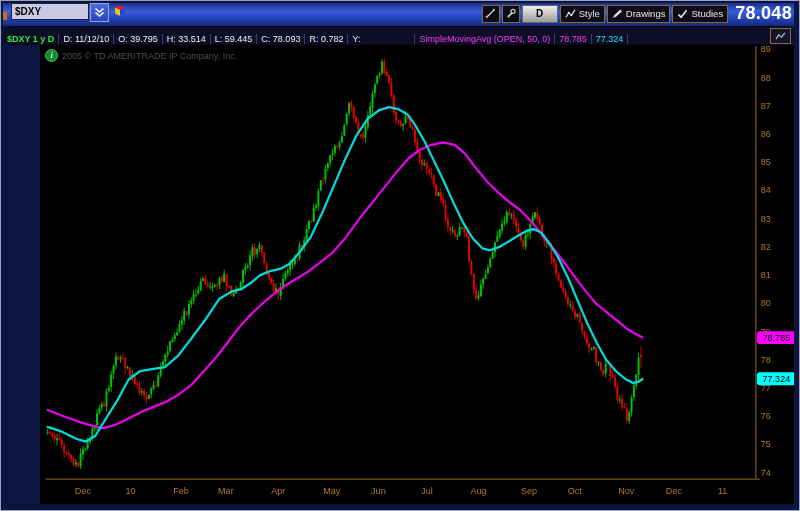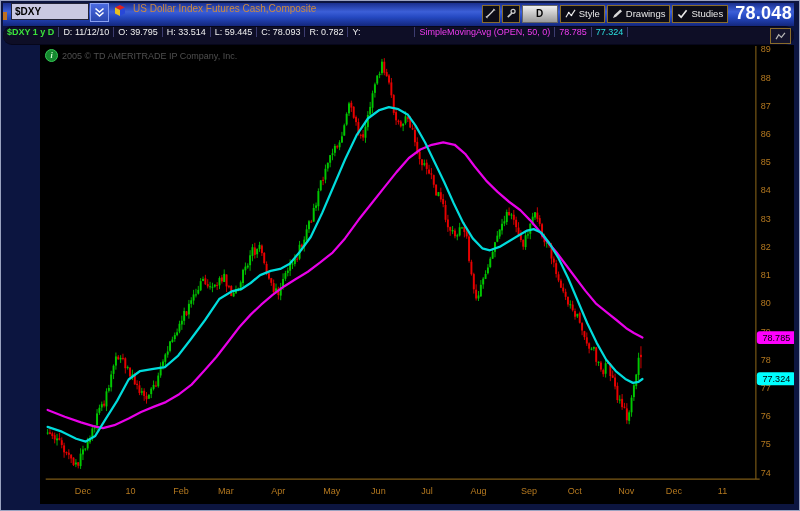--- a/index.html
+++ b/index.html
@@ -18,21 +18,21 @@
   .desc{color:#cf8a3c;font-size:10px;margin-left:5px;white-space:nowrap;}
   .tb-right{margin-left:auto;display:flex;align-items:center;gap:2px;}
   .tb-btn{height:16px;display:flex;align-items:center;gap:3px;padding:0 4px;background:#0c0c16;
           border:1px solid #8a6c2a;color:#e8e8e8;font-size:9.5px;cursor:default;}
   .icon-btn{width:16px;padding:0;justify-content:center;}
   .d-btn{background:linear-gradient(#efefef,#9b9b9b);color:#000;font-weight:bold;border:1px solid #666;
          width:26px;justify-content:center;font-size:10px;}
   .last-price{color:#ffffff;font-size:18px;font-weight:bold;margin-left:5px;letter-spacing:0.3px;}
   
   .datarow{position:absolute;left:2px;top:25px;right:5px;height:19px;background:#0e0e26;display:flex;
-           align-items:flex-start;border-top:1px solid #06061a;border-bottom:1px solid #06061a;box-sizing:border-box;border-radius:9px;}
+           align-items:flex-end;border-top:1px solid #06061a;border-bottom:1px solid #06061a;box-sizing:border-box;border-radius:9px;}
   .cell{display:flex;align-items:center;padding:0 4px;border-right:1px solid #3c3c70;font-size:9px;
         color:#f0f0f0;white-space:nowrap;}
   .cell.sym{color:#3ce43c;font-weight:bold;}
   .cell.magenta{color:#f03cf0;}
   .cell.cyan{color:#2ae0e0;}
   .cell.spacer{flex:1;border-right:none;}
   .mini-btn{width:19px;height:14px;align-self:center;margin-right:3px;background:#14142c;
             border:1px solid #8a6c2a;display:flex;align-items:center;justify-content:center;}
   
   .chart-area{position:absolute;left:2px;top:44px;right:5px;bottom:6px;background:#000000;margin-left:37px;}
@@ -57,21 +57,20 @@
         <polyline points="1.5,5.5 5.5,9 9.5,5.5" fill="none" stroke="#ffffff" stroke-width="1.6"></polyline>
       </svg>
     </div>
     <div class="cube">
       <svg width="14" height="14" viewBox="0 0 14 14">
         <polygon points="7,1 12,3.5 7,6 2,3.5" fill="#e02020"></polygon>
         <polygon points="2,3.5 7,6 7,12 2,9.5" fill="#e8c020"></polygon>
         <polygon points="12,3.5 7,6 7,12 12,9.5" fill="#2848d8"></polygon>
       </svg>
     </div>
-    <span class="desc">US Dollar Index Futures Cash,Composite</span>
 
     <div class="tb-right">
       <div class="tb-btn icon-btn">
         <svg width="11" height="11" viewBox="0 0 12 12">
           <line x1="3" y1="9" x2="9" y2="3" stroke="#d8d8d8" stroke-width="1.4"></line>
           <polygon points="9.5,0.5 11.5,2.5 8,3.5" fill="#d8d8d8"></polygon>
           <polygon points="0.5,9.5 2.5,11.5 3.5,8" fill="#d8d8d8"></polygon>
         </svg>
       </div>
       <div class="tb-btn icon-btn">

